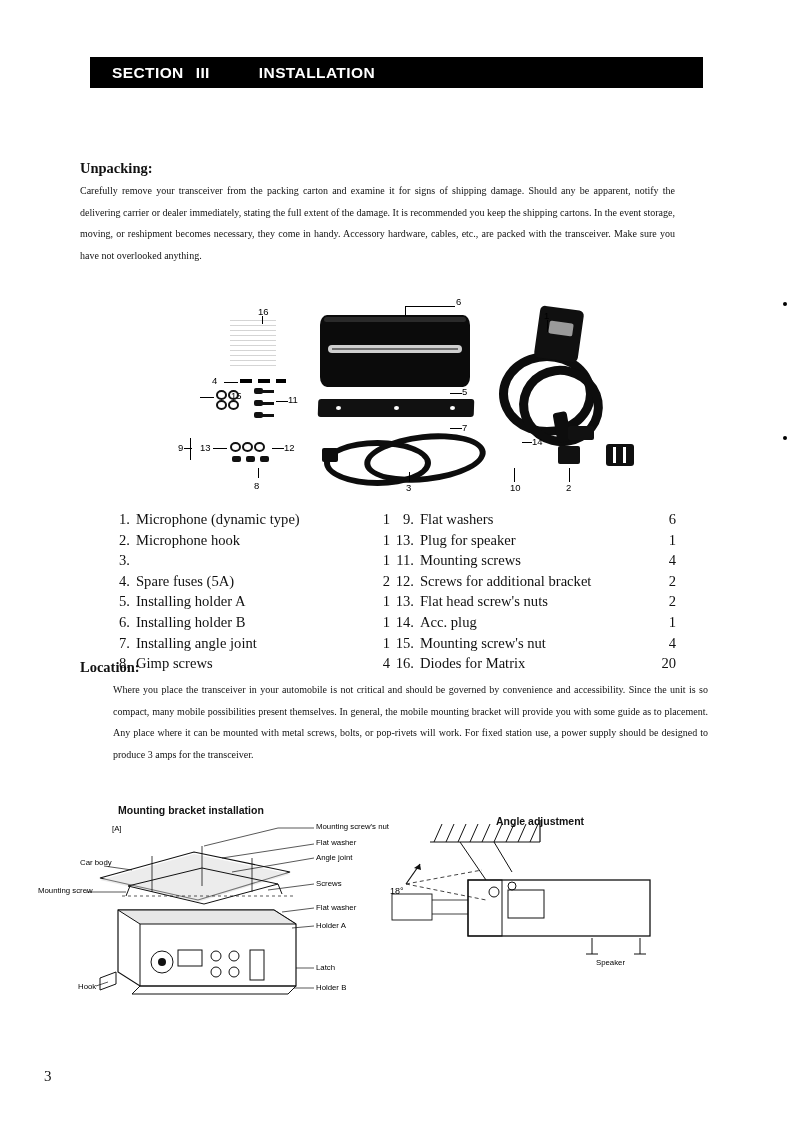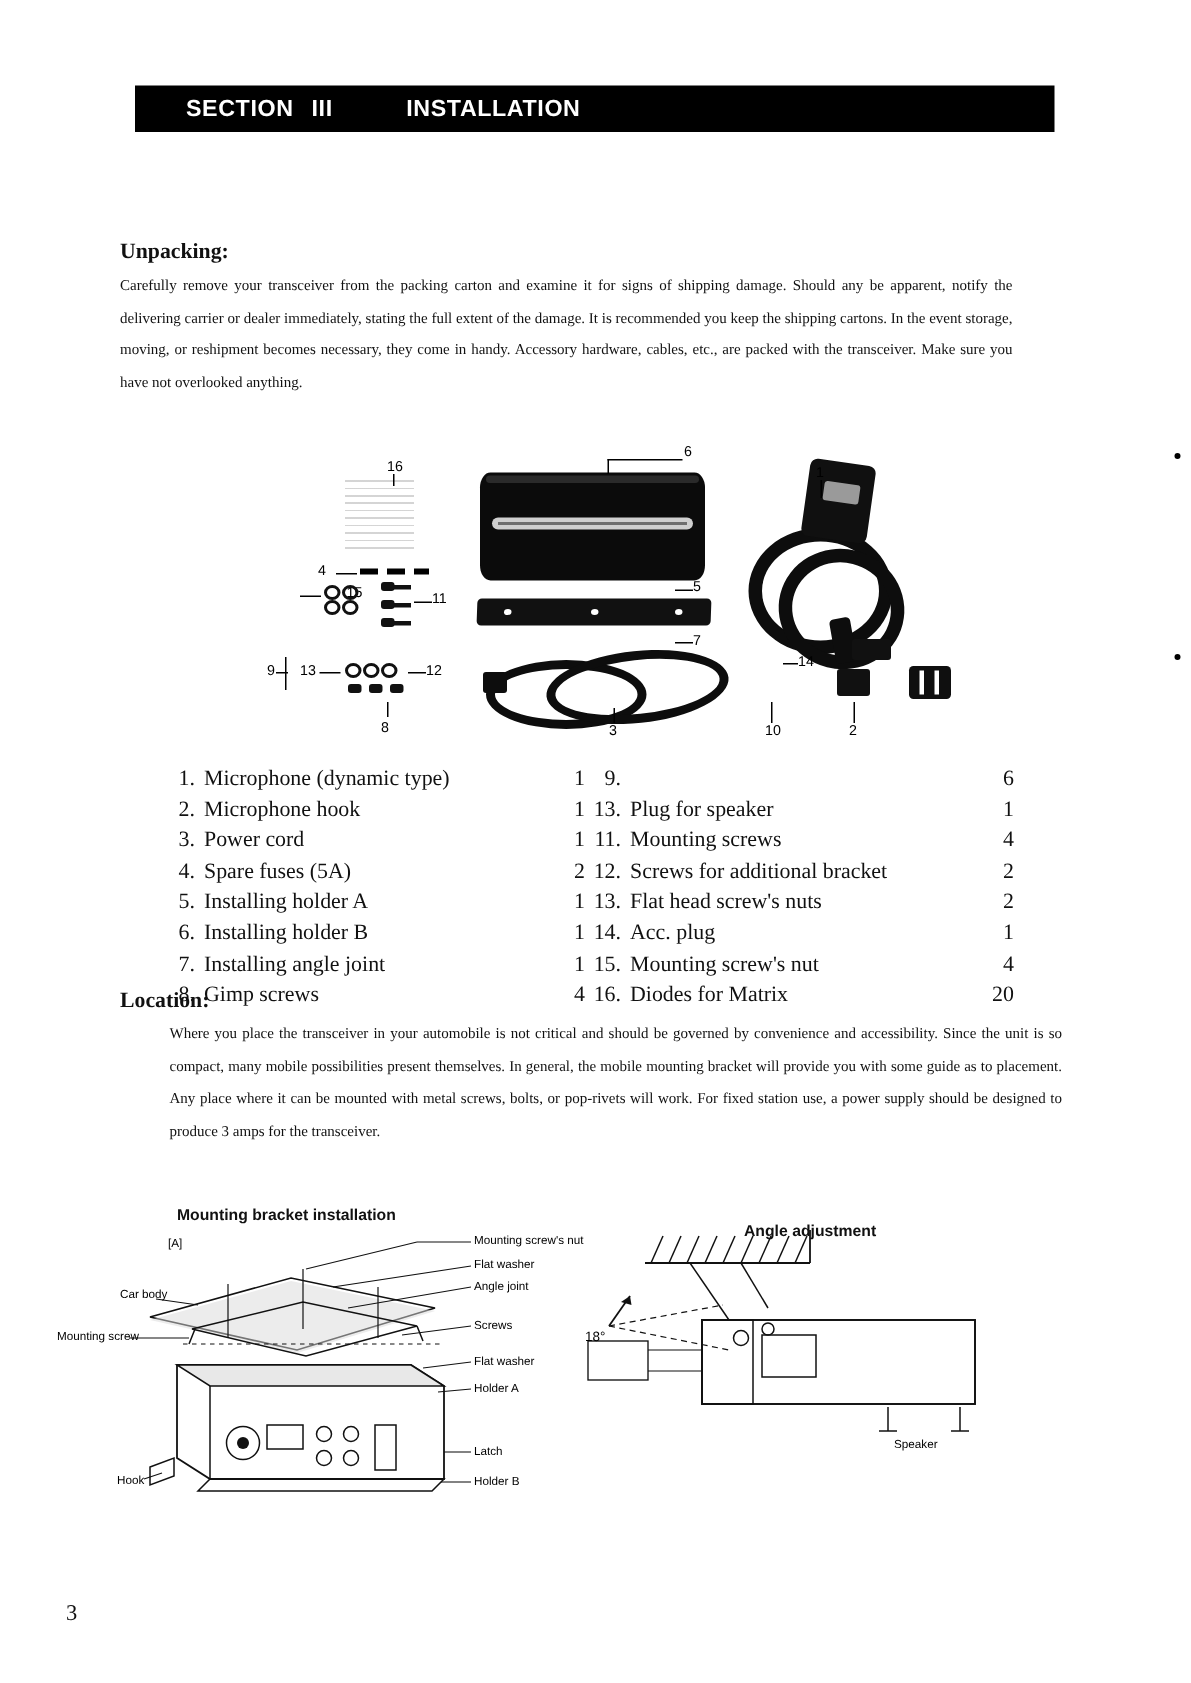--- a/index.html
+++ b/index.html
@@ -33,21 +33,21 @@
     background: #000000;
     color: #ffffff;
     font-family: "Liberation Sans", sans-serif;
     font-weight: bold;
     font-size: 15.5px;
     letter-spacing: 0.4px;
     display: flex;
     align-items: center;
   }
   .section-bar .sec-word {
-    margin-left: 34px;
+    margin-left: 22px;
   }
   .section-bar .sec-num {
     margin-left: 12px;
   }
   .section-bar .sec-title {
     margin-left: 18px;
     padding-left: 31px;
   }
 
   
@@ -469,21 +469,20 @@
         <span class="nm">Microphone (dynamic type)</span>
         <span class="qty">1</span>
       </div>
       <div class="parts-row">
         <span class="num">2.</span>
         <span class="nm">Microphone hook</span>
         <span class="qty">1</span>
       </div>
       <div class="parts-row">
         <span class="num">3.</span>
-        <span class="nm">Power cord</span>
         <span class="qty">1</span>
       </div>
       <div class="parts-row">
         <span class="num">4.</span>
         <span class="nm">Spare fuses (5A)</span>
         <span class="qty">2</span>
       </div>
       <div class="parts-row">
         <span class="num">5.</span>
         <span class="nm">Installing holder A</span>
@@ -502,20 +501,21 @@
       <div class="parts-row">
         <span class="num">8.</span>
         <span class="nm">Gimp screws</span>
         <span class="qty">4</span>
       </div>
     </div>
 
     <div class="parts-col right">
       <div class="parts-row">
         <span class="num">9.</span>
+        <span class="nm">Flat washers</span>
         <span class="qty">6</span>
       </div>
       <div class="parts-row">
         <span class="num">13.</span>
         <span class="nm">Plug for speaker</span>
         <span class="qty">1</span>
       </div>
       <div class="parts-row">
         <span class="num">11.</span>
         <span class="nm">Mounting screws</span>

